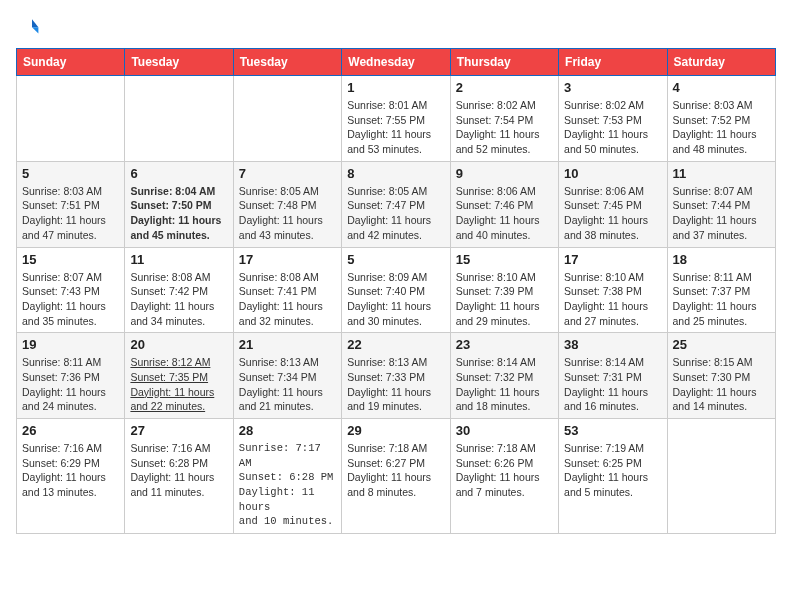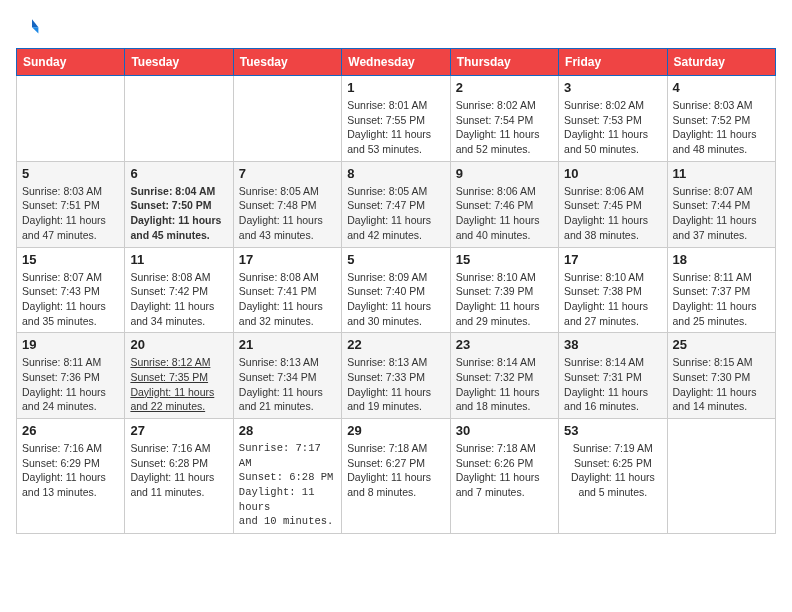--- a/index.html
+++ b/index.html
@@ -334,21 +334,21 @@
         </td>
         <td>
           <div class="day-number">30</div>
           <div class="day-info" style="white-space: pre-line;">Sunrise: 7:18 AM
 Sunset: 6:26 PM
 Daylight: 11 hours
 and 7 minutes.</div>
         </td>
         <td>
           <div class="day-number">53</div>
-          <div class="day-info" style="white-space: pre-line; text-align: center;">Sunrise: 7:19 AM
+          <div class="day-info" style="white-space: pre-line;">Sunrise: 7:19 AM
 Sunset: 6:25 PM
 Daylight: 11 hours
 and 5 minutes.</div>
         </td>
         <td class="empty-cell"></td>
       </tr>
     </tbody>
 </table>
 
 </body></html>

